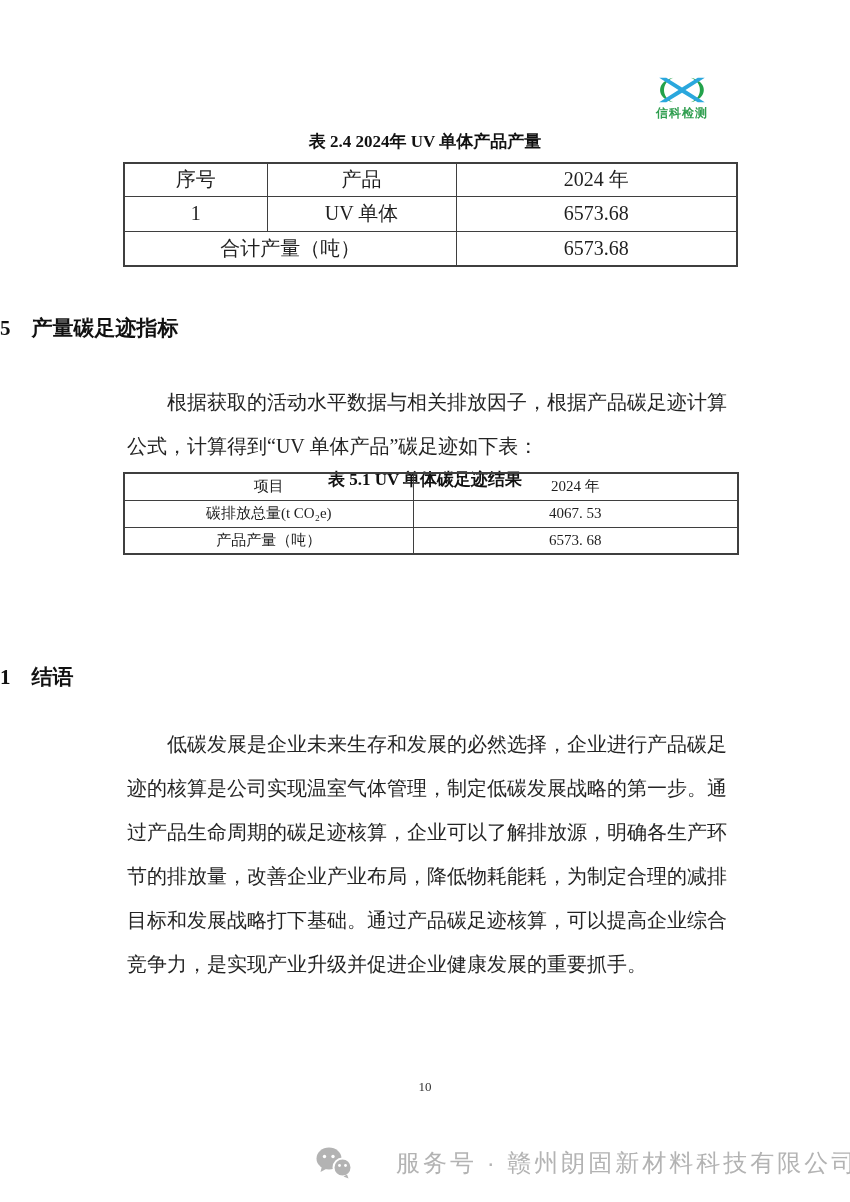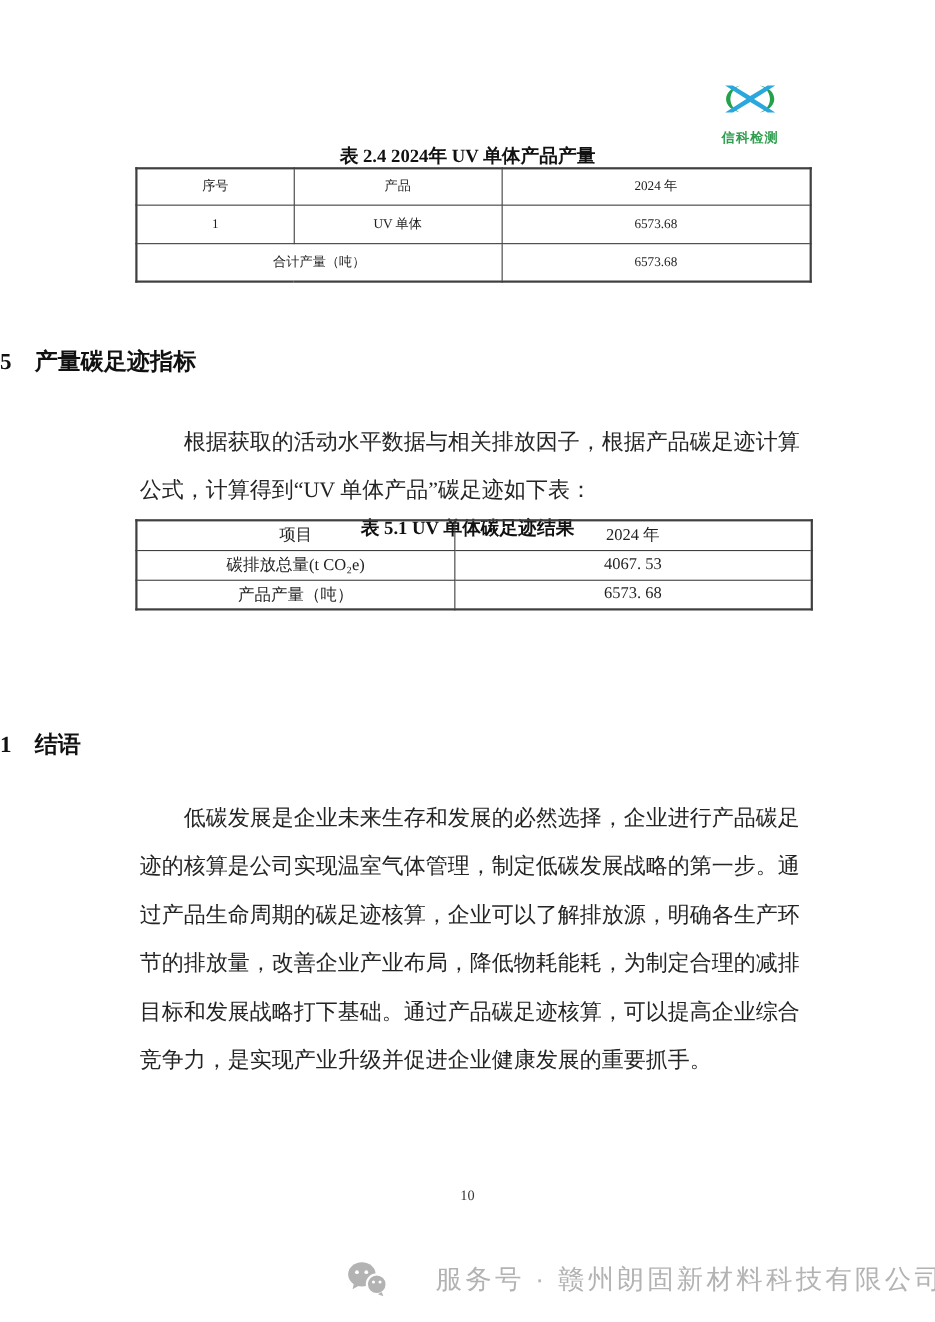--- a/index.html
+++ b/index.html
@@ -8,21 +8,21 @@
     width:850px; height:1202px; position:relative;
     font-family:"Liberation Serif","DejaVu Serif",serif;
     color:#262626; overflow:hidden;
   }
   .abs { position:absolute; }
 
   
   .logo { left:650px; top:76px; width:64px; text-align:center; }
   .logo-mark { display:block; margin:0 auto; }
   .logo-text {
-    display:block; margin-top:13px; color:#2f9e4f; font-weight:bold;
+    display:block; margin-top:1px; color:#2f9e4f; font-weight:bold;
     font-size:12px; letter-spacing:1px;
     font-family:"Liberation Sans","DejaVu Sans",sans-serif; white-space:nowrap;
   }
 
   
   .caption {
     left:0; width:850px; text-align:center; font-weight:bold;
     font-size:17px; color:#111;
   }
   .cap1 { top:130px; }
@@ -34,21 +34,21 @@
   .h5 { top:314px; }
   .h6 { top:663px; }
 
   
   table { border-collapse:collapse; table-layout:fixed; }
   .doc-table { border:2px solid #3f3f3f; }
   .doc-table td, .doc-table th {
     border:1px solid #3f3f3f; text-align:center; vertical-align:middle;
     font-weight:normal; color:#1f1f1f; padding:0 4px;
   }
-  .t1 { left:123px; top:152px; width:613px; font-size:12px; }
+  .t1 { left:123px; top:162px; width:613px; font-size:20px; }
   .t1 .hrow td { height:33px; }
   .t1 .drow td { height:35px; }
   .t2 { left:123px; top:472px; width:614px; font-size:15px; }
   .t2 td { height:27px; }
 
   
   .para {
     left:127px; width:600px; font-size:20px; line-height:44px;
     text-align:justify; text-indent:2em; color:#242424;
   }

